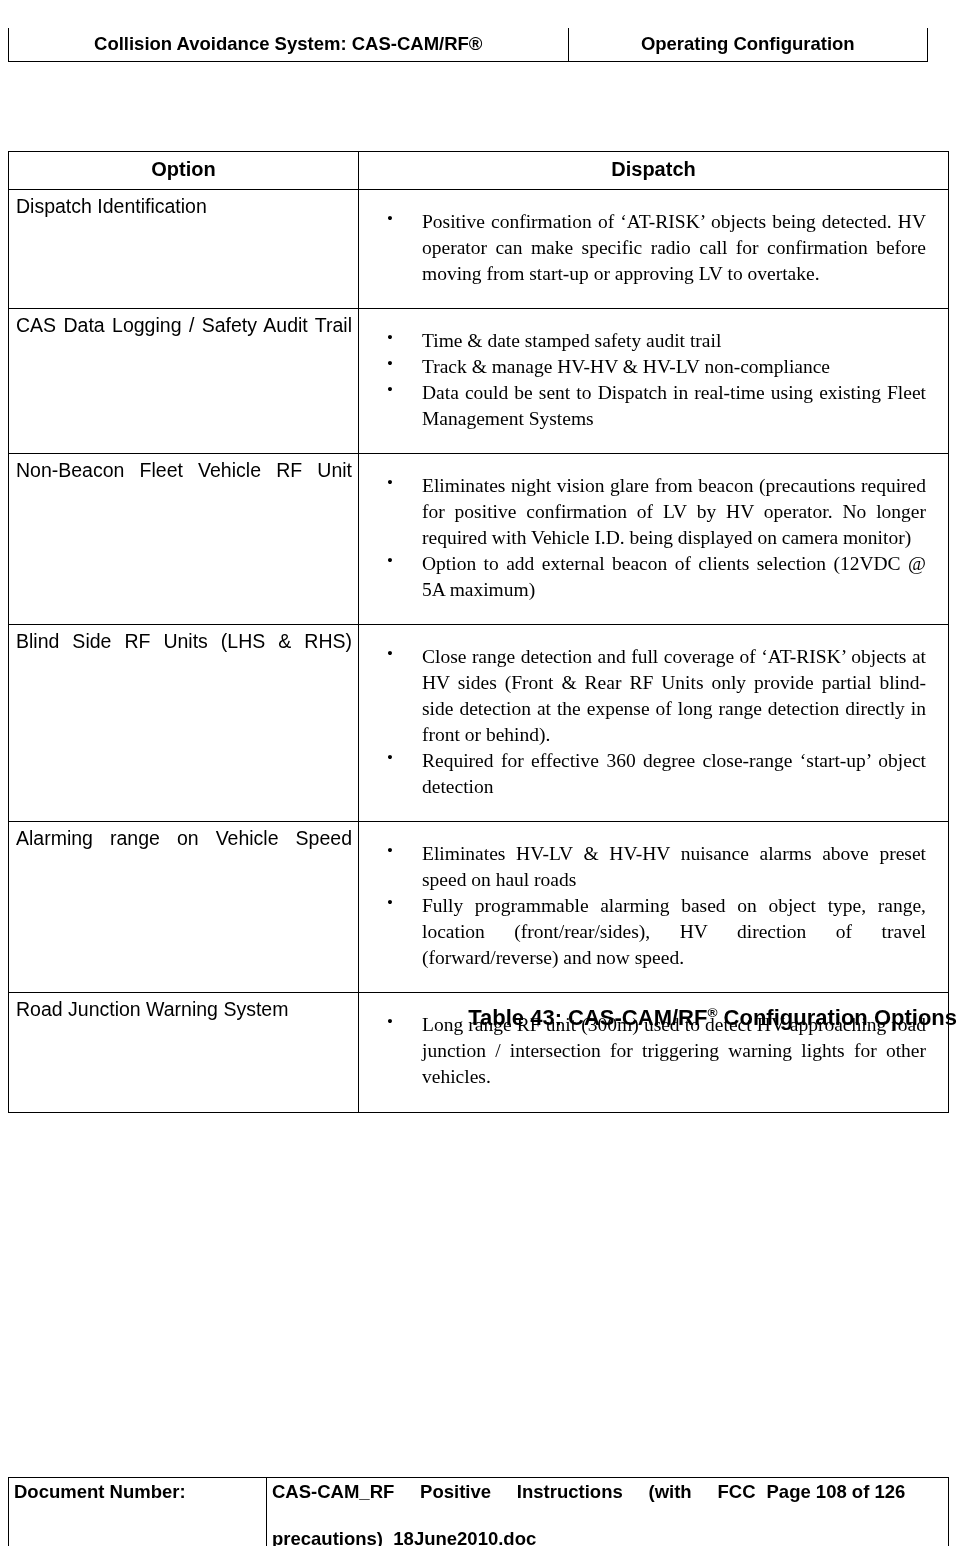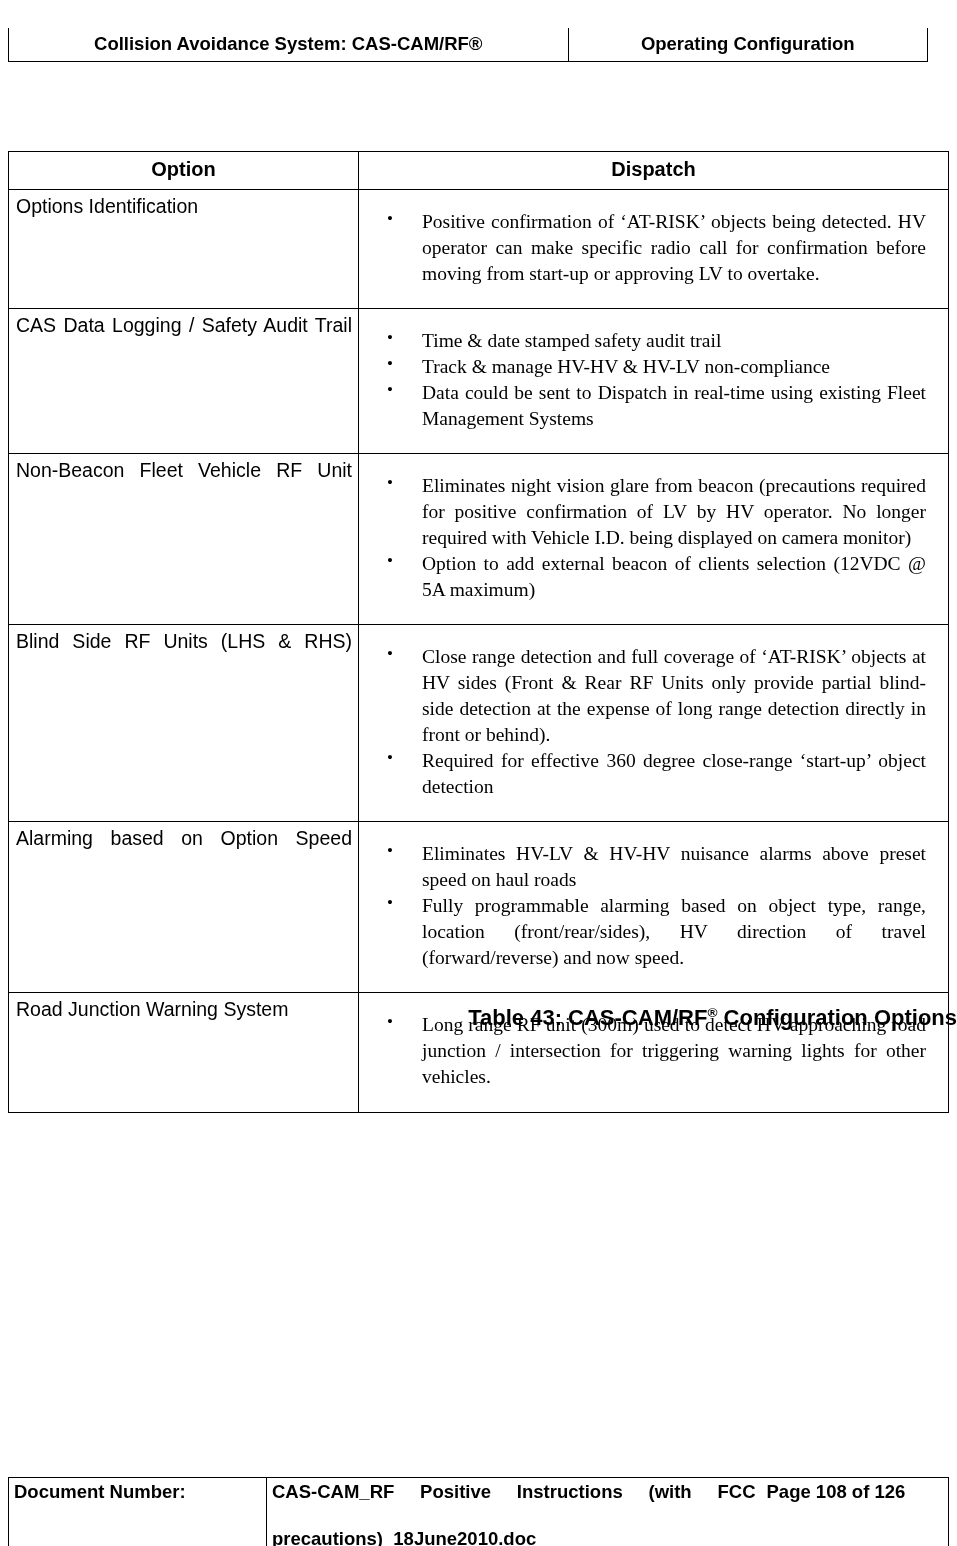--- a/index.html
+++ b/index.html
@@ -198,21 +198,21 @@
       </colgroup>
     <thead>
       <tr>
         <th>Option</th>
         <th>Dispatch</th>
       </tr>
     </thead>
     <tbody>
       <tr>
         <td>
-          <div class="opt-cell"><span>Options Identification</span></div>
+          <div class="opt-cell"><span>Dispatch Identification</span></div>
         </td>
         <td>
           <ul class="benefits">
             <li><span class="txt">Positive confirmation of ‘AT-RISK’ objects being detected. HV operator can make specific radio call for confirmation before moving from start-up or approving LV to overtake.</span></li>
           </ul>
         </td>
       </tr>
 
       <tr>
         <td>
@@ -246,21 +246,21 @@
         <td>
           <ul class="benefits">
             <li><span class="txt">Close range detection and full coverage of ‘AT-RISK’ objects at HV sides (Front &amp; Rear RF Units only provide partial blind-side detection at the expense of long range detection directly in front or behind).</span></li>
             <li><span class="txt">Required for effective 360 degree close-range ‘start-up’ object detection</span></li>
           </ul>
         </td>
       </tr>
 
       <tr>
         <td>
-          <div class="opt-cell just-line"><span>Alarming based on Option Speed</span></div>
+          <div class="opt-cell just-line"><span>Alarming range on Vehicle Speed</span></div>
         </td>
         <td>
           <ul class="benefits">
             <li><span class="txt">Eliminates HV-LV &amp; HV-HV nuisance alarms above preset speed on haul roads</span></li>
             <li><span class="txt">Fully programmable alarming based on object type, range, location (front/rear/sides), HV direction of travel (forward/reverse) and now speed.</span></li>
           </ul>
         </td>
       </tr>
 
       <tr>

